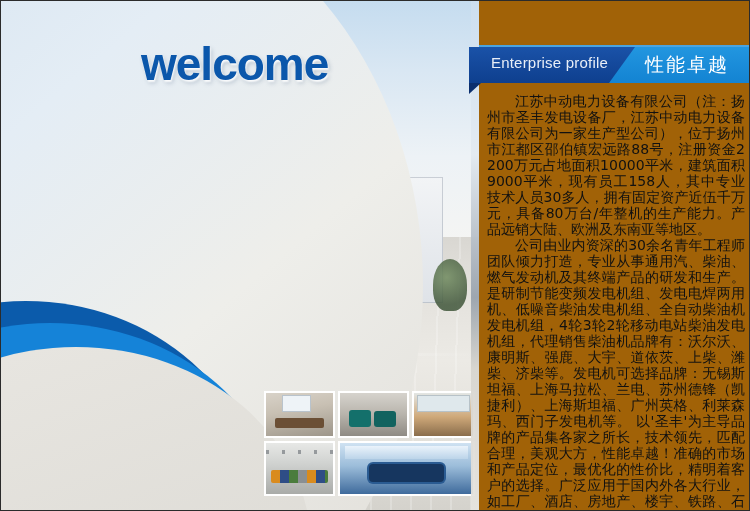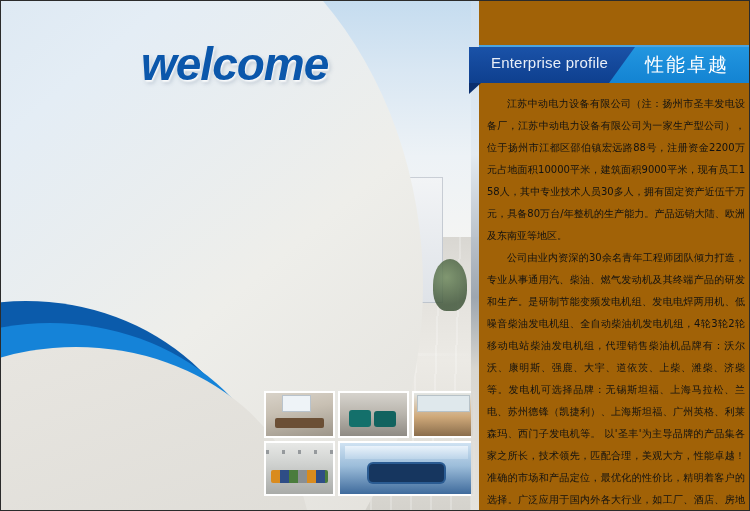--- a/index.html
+++ b/index.html
@@ -194,21 +194,20 @@
     background:linear-gradient(160deg,#e9e7e2,#d9d7d1);
   }
 
   
   .welcome{
     position:absolute;left:140px;top:36px;
     font-size:46px;font-weight:bold;color:#0b57ab;
     letter-spacing:-1px;
     text-shadow:1px 2px 2px rgba(255,255,255,.95), 2px 3px 4px rgba(120,140,165,.45);
     font-family:"Liberation Sans","DejaVu Sans",sans-serif;
-    font-style:italic;
   }
 
   
   .collage{
     position:absolute;left:263px;top:390px;width:205px;height:108px;
     display:grid;
     grid-template-columns:71px 71px 63px;
     grid-template-rows:47px 55px;
     gap:3px;
   }
@@ -267,22 +266,22 @@
   .banner .cn{
     position:absolute;left:176px;top:5px;
     font-size:19px;color:#ffffff;letter-spacing:2px;font-weight:normal;
     font-family:"DejaVu Sans","Liberation Sans",sans-serif;
   }
 
   
   .copy{
     position:absolute;left:8px;top:92px;width:258px;height:400px;
     font-family:"DejaVu Sans","Liberation Sans",sans-serif;
-    font-size:10px;
-    line-height:22px;
+    font-size:14px;
+    line-height:16px;
     color:#111111;
     text-align:justify;
     text-justify:inter-character;
     word-break:break-all;
   }
   .copy p{margin:0;text-indent:2em;}
   .copy p+p{margin-top:0px;}
 
   
   .peek{

